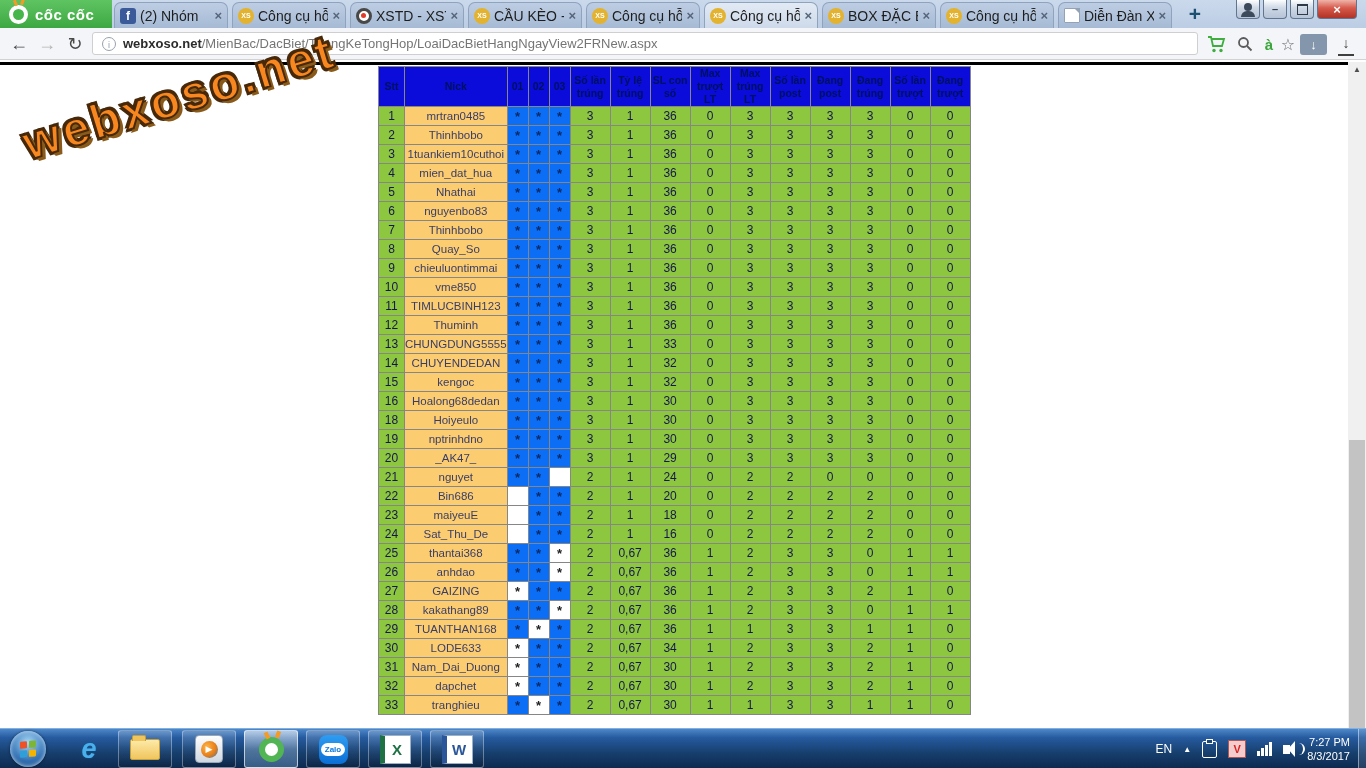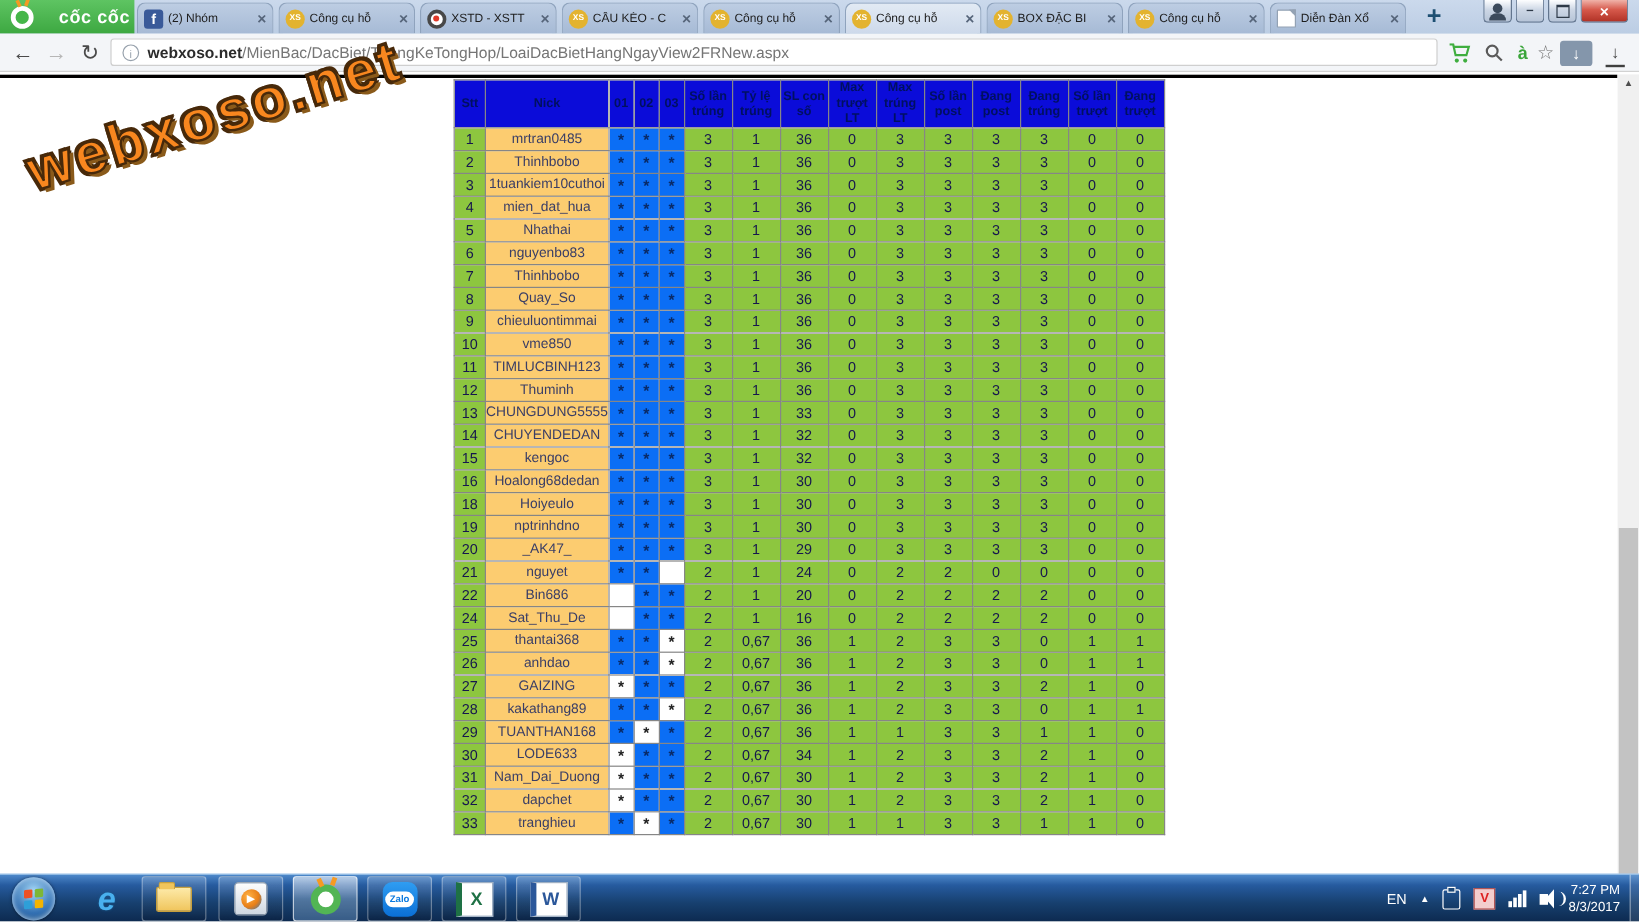--- a/index.html
+++ b/index.html
@@ -3,32 +3,32 @@
 <meta charset="utf-8">
 <style>
   html,body{margin:0;padding:0}
   body{width:1366px;height:768px;overflow:hidden;position:relative;
        font-family:"Liberation Sans","DejaVu Sans",sans-serif;background:#fff}
 
   
   .chrome{position:absolute;top:0;left:0;width:1366px;height:60px;
           background:linear-gradient(#cbd9ec,#a9bfda)}
   .brand{position:absolute;left:0;top:0;width:112px;height:28px;box-sizing:border-box;
-         background:linear-gradient(#5ec462,#3da841);display:flex;align-items:center;gap:21px;padding-left:9px}
+         background:linear-gradient(#5ec462,#3da841);display:flex;align-items:center;gap:7px;padding-left:9px}
   .brand-logo{width:19px;height:19px;border-radius:50%;border:4px solid #fff;box-sizing:border-box;position:relative;background:#45b649}
   .brand-logo::before{content:"";position:absolute;width:3px;height:6px;background:#f59a23;top:-9px;left:1px;transform:rotate(-25deg)}
   .brand-logo::after{content:"";position:absolute;width:3px;height:6px;background:#f59a23;top:-10px;right:0;transform:rotate(20deg)}
   .brand-label{color:#fff;font-weight:bold;font-size:15px;letter-spacing:.5px}
 
   .tabs{position:absolute;left:114px;top:2px;height:26px;display:flex;gap:4px}
   .tab{width:114px;height:26px;box-sizing:border-box;border-radius:7px 7px 0 0;
        background:linear-gradient(#bdcde3,#a6bad5);border:1px solid #8fa3bd;border-bottom:none;
        display:flex;align-items:center;padding:0 5px;gap:4px}
   .tab.active{background:linear-gradient(#e2eaf4,#cdd9ea)}
-  .tab-label{flex:1;font-size:10px;color:#1d1d1d;white-space:nowrap;overflow:hidden}
+  .tab-label{flex:1;font-size:14px;color:#1d1d1d;white-space:nowrap;overflow:hidden}
   .tab-close{color:#56657a;font-size:13px;font-weight:bold;line-height:14px}
   .fav{width:16px;height:16px;flex:0 0 16px;display:flex;align-items:center;justify-content:center;box-sizing:border-box}
   .fav-facebook{background:#3a5a99;border-radius:3px;color:#fff;font-size:12px;font-weight:bold}
   .fav-xs{background:#e3b32f;border-radius:50%;color:#fff;font-size:7px;font-weight:bold}
   .fav-xstd{background:#fff;border:3px solid #484848;border-radius:50%;position:relative}
   .fav-xstd::after{content:"";position:absolute;width:5px;height:5px;border-radius:50%;background:#e03a2a;top:2px;left:2px}
   .fav-doc{width:12px;height:15px;background:#fff;border:1px solid #93a2b4;border-radius:1px;position:relative}
   .fav-doc::after{content:"";position:absolute;right:-1px;top:-1px;border:3px solid #93a2b4;border-left-color:transparent;border-bottom-color:transparent}
   .newtab{position:absolute;left:1182px;top:3px;width:26px;height:22px;text-align:center;line-height:22px;
           color:#1d4f72;font-size:21px;font-weight:bold}
@@ -615,20 +615,37 @@
           <td class="val">20</td>
           <td class="val">0</td>
           <td class="val">2</td>
           <td class="val">2</td>
           <td class="val">2</td>
           <td class="val">2</td>
           <td class="val">0</td>
           <td class="val">0</td>
         </tr>
         <tr>
+          <td class="stt">23</td>
+          <td class="nick">maiyeuE</td>
+          <td class="se"></td>
+          <td class="sb">*</td>
+          <td class="sb">*</td>
+          <td class="val">2</td>
+          <td class="val">1</td>
+          <td class="val">18</td>
+          <td class="val">0</td>
+          <td class="val">2</td>
+          <td class="val">2</td>
+          <td class="val">2</td>
+          <td class="val">2</td>
+          <td class="val">0</td>
+          <td class="val">0</td>
+        </tr>
+        <tr>
           <td class="stt">24</td>
           <td class="nick">Sat_Thu_De</td>
           <td class="se"></td>
           <td class="sb">*</td>
           <td class="sb">*</td>
           <td class="val">2</td>
           <td class="val">1</td>
           <td class="val">16</td>
           <td class="val">0</td>
           <td class="val">2</td>

